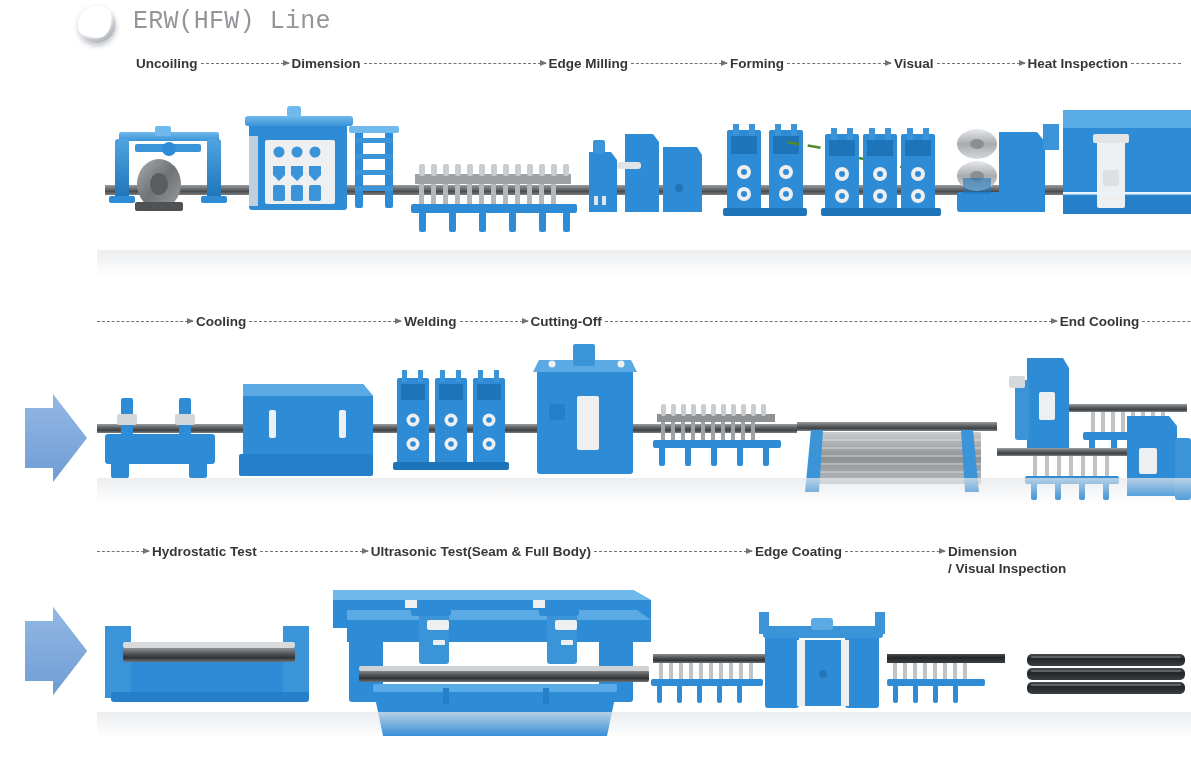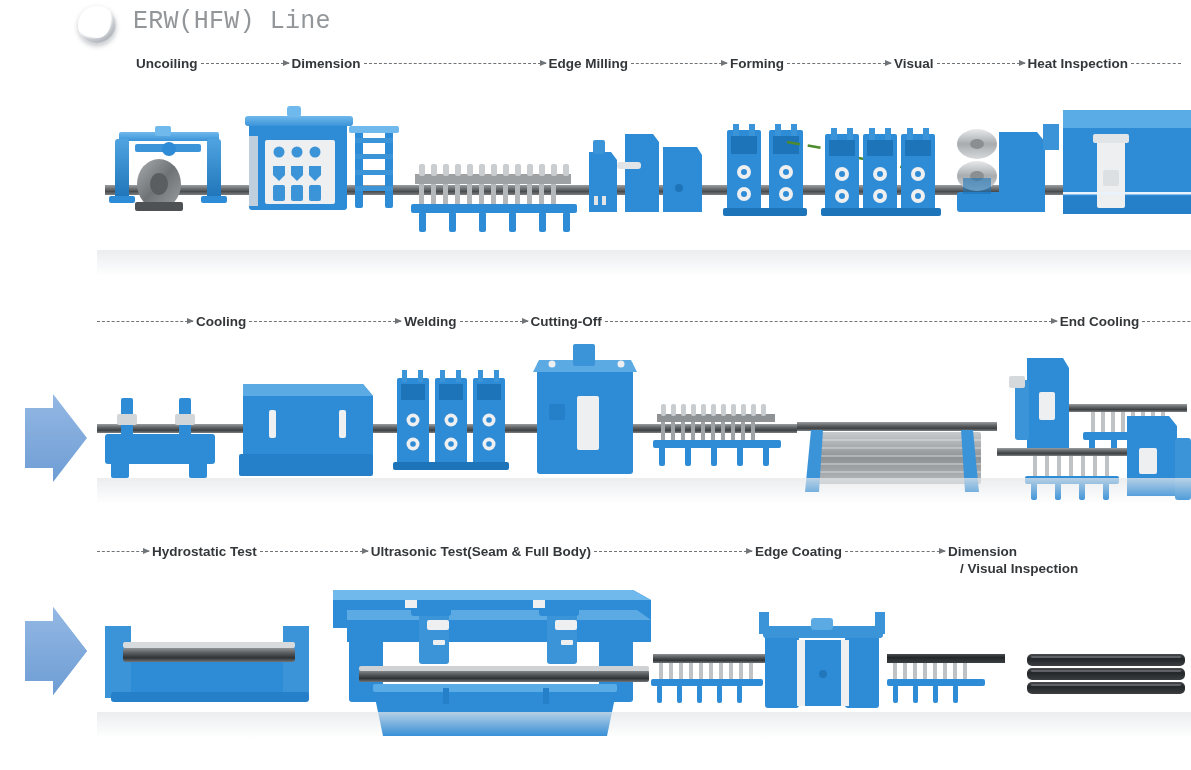--- a/index.html
+++ b/index.html
@@ -71,21 +71,21 @@
     align-items: flex-start;
     flex: 0 0 auto;
     font-weight: bold;
   }
   .flow-label {
     line-height: 17px;
     padding: 0 3px;
     color: #343739;
     font-size: 13.5px;
   }
-  .flow-label .sub { display: block; margin-left: 12px; }
+  .flow-label .sub { display: block; }
 
   .dash {
     position: relative;
     height: 17px;
     flex: 0 0 auto;
     display: flex;
     align-items: center;
   }
   .dash .line {
     height: 0;

